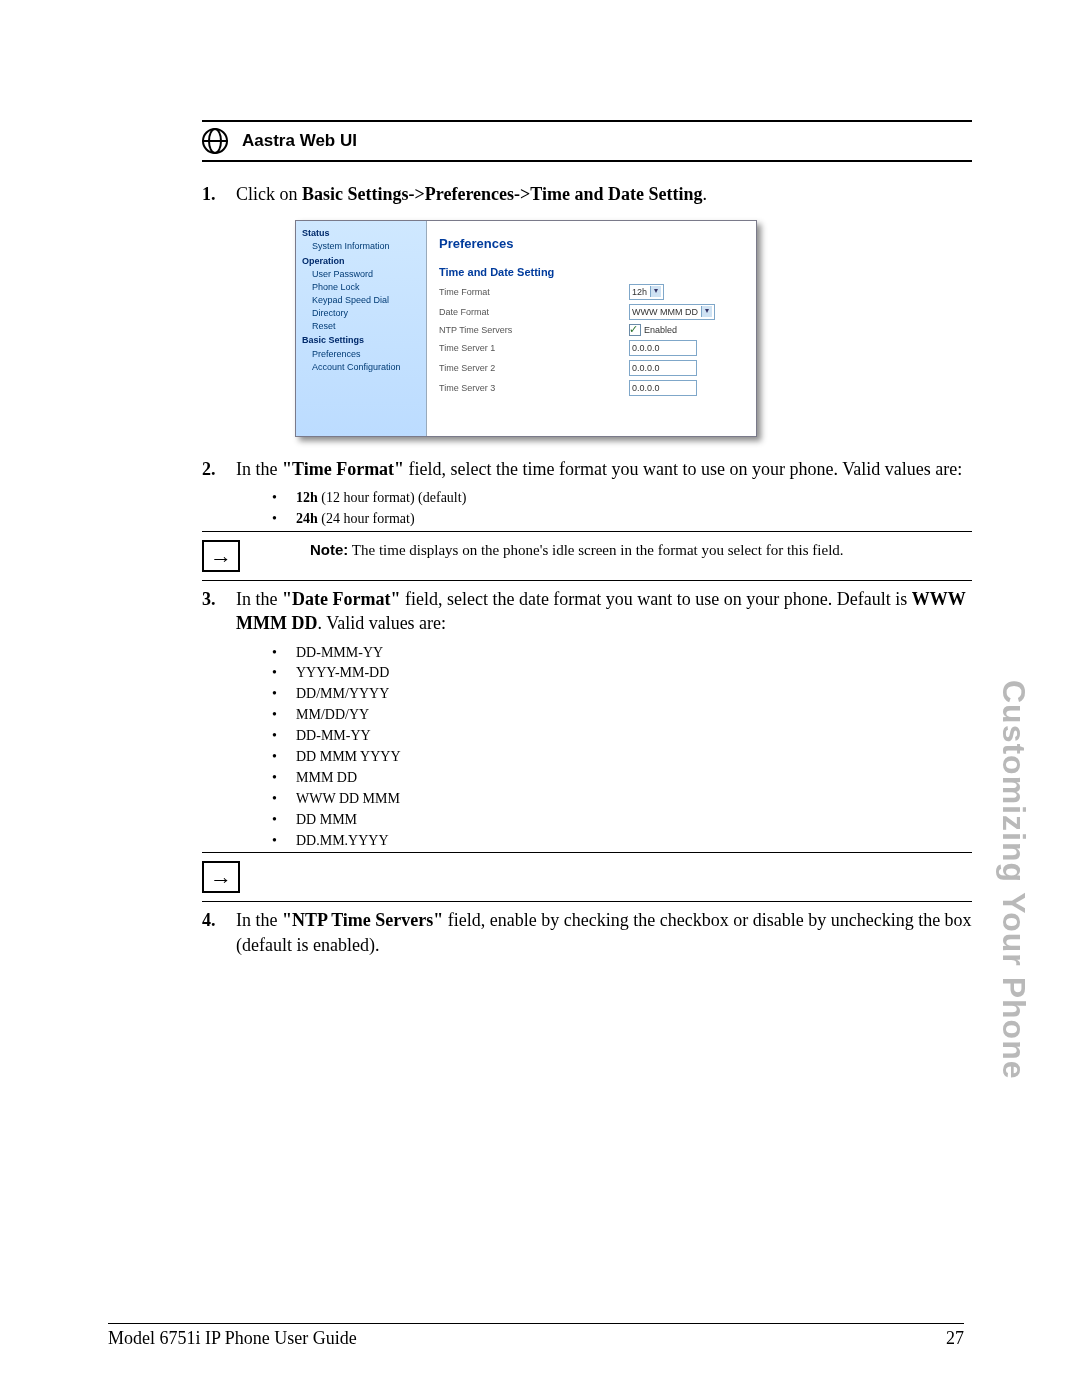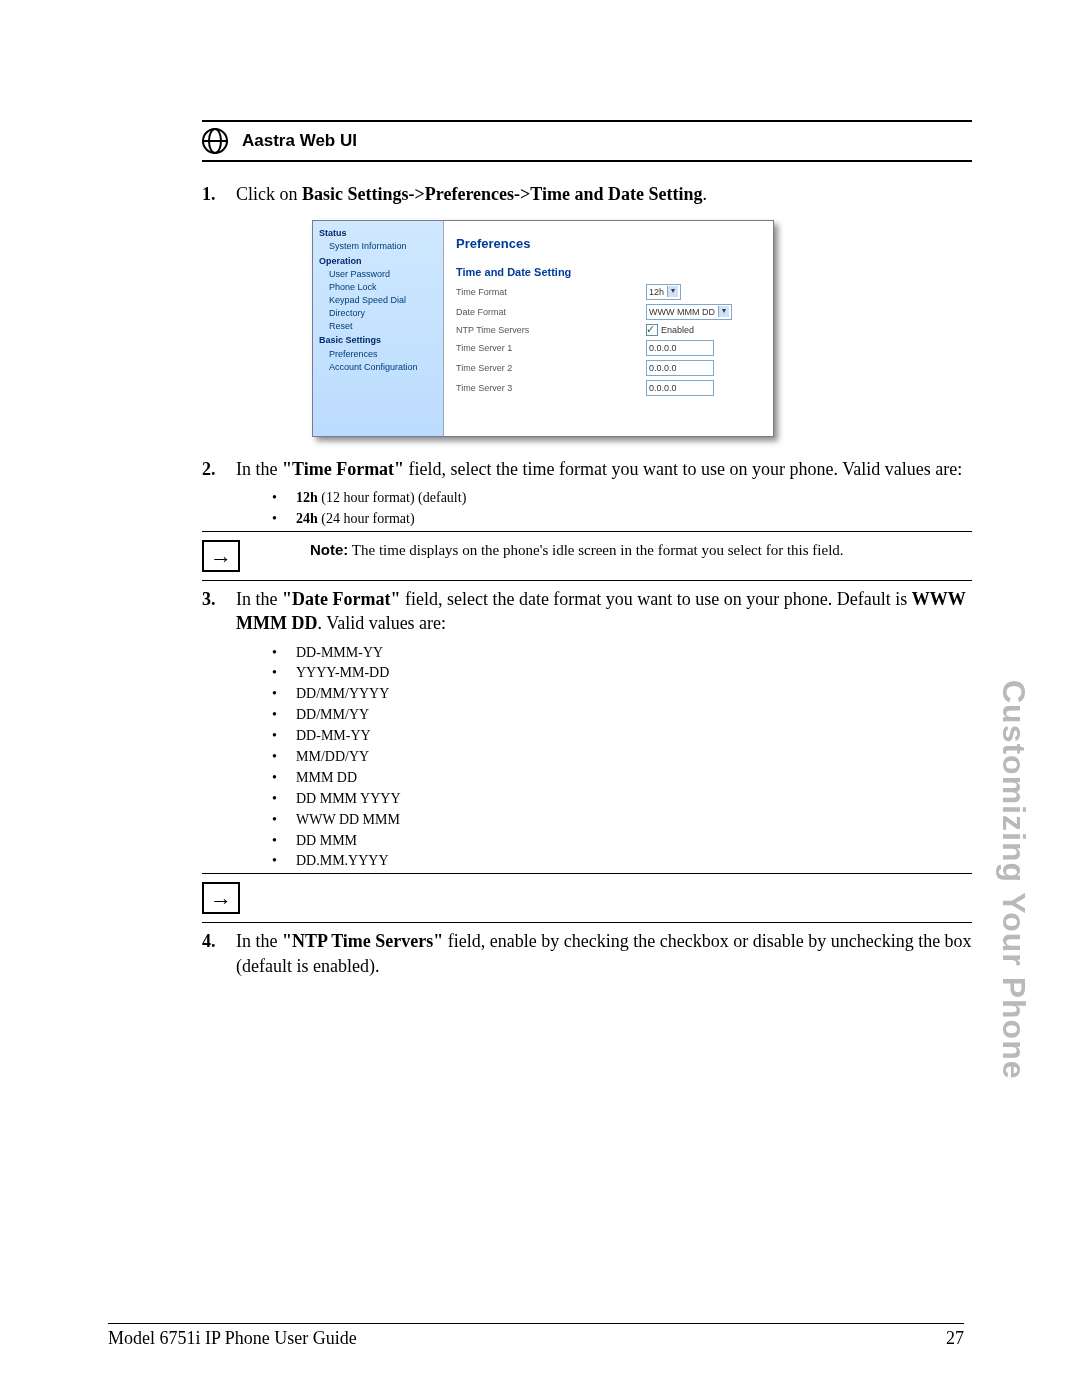--- a/index.html
+++ b/index.html
@@ -119,21 +119,21 @@
     font-size: 15px;
     line-height: 1.35;
     flex: 1;
   }
   .note-text .nlabel {
     font-family: Arial, Helvetica, sans-serif;
     font-weight: bold;
   }
   
   .webshot {
-    margin: 14px 0 0 76px;
+    margin: 14px 0 0 59px;
     width: 460px;
     box-shadow: 4px 4px 6px rgba(0,0,0,0.45);
     background: #fff;
     display: flex;
     font-family: Arial, Helvetica, sans-serif;
     font-size: 9px;
     border: 1px solid #7a7a8a;
   }
   .ws-sidebar {
     width: 118px;
@@ -346,25 +346,24 @@
     </div>
 
   <div class="ol-item" style="margin-top:6px">
     <div class="ol-num">3.</div>
     <div class="ol-body">
       <span>In the </span><b>"Date Format"</b><span> field, select the date format you want to use on your phone. Default is </span><b>WWW MMM DD</b><span>. Valid values are:</span>
       <ul class="sublist">
         <li>DD-MMM-YY</li>
         <li>YYYY-MM-DD</li>
         <li>DD/MM/YYYY</li>
-        <li>DD/MM/YY</li>
+        <li>MM/DD/YY</li>
         <li>DD-MM-YY</li>
-        <li>MM/DD/YY</li>
+        <li>DD MMM YYYY</li>
         <li>MMM DD</li>
-        <li>DD MMM YYYY</li>
         <li>WWW DD MMM</li>
         <li>DD MMM</li>
         <li>DD.MM.YYYY</li>
       </ul>
     </div>
   </div>
 
   <div class="note-rule-wrap">
       <hr class="hr-thin">
     </div>

